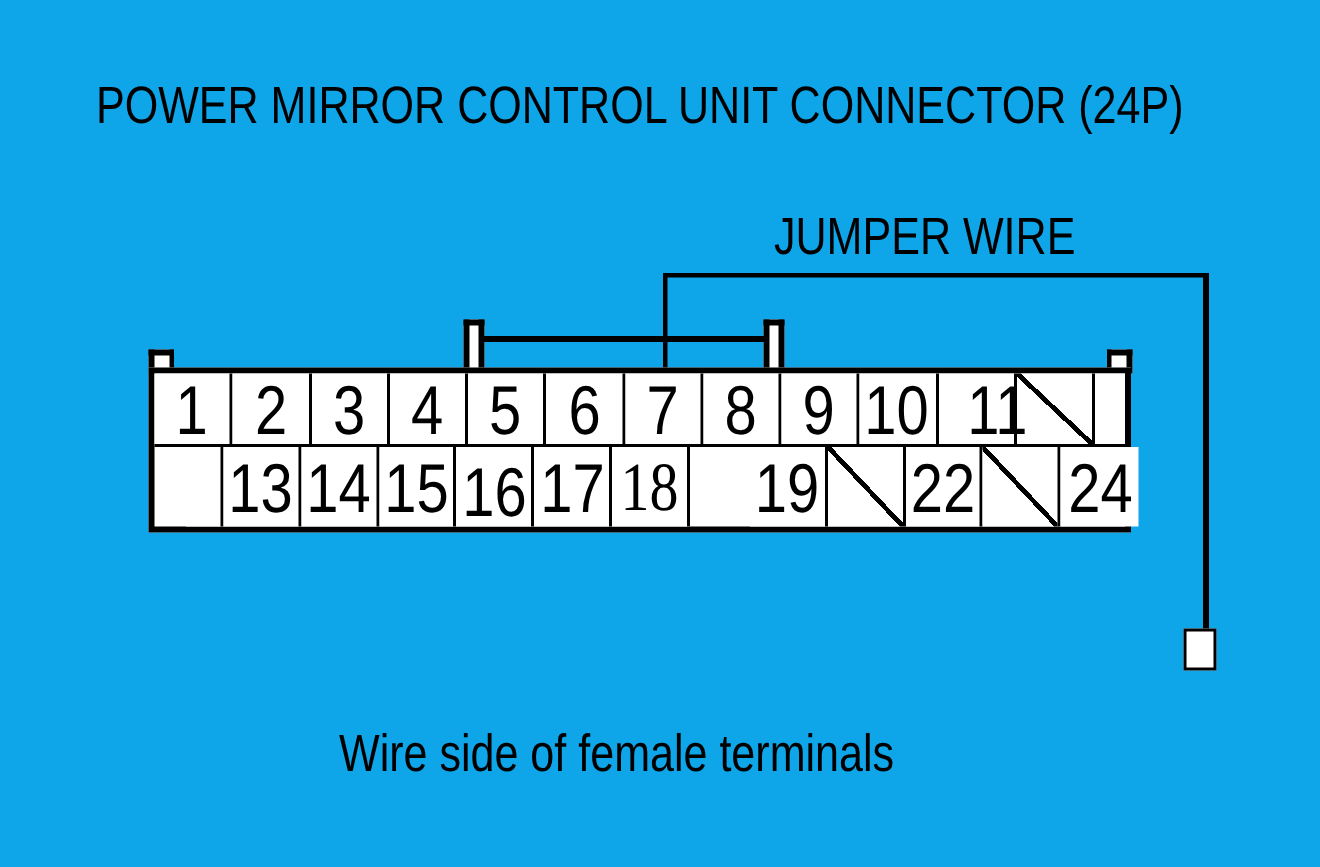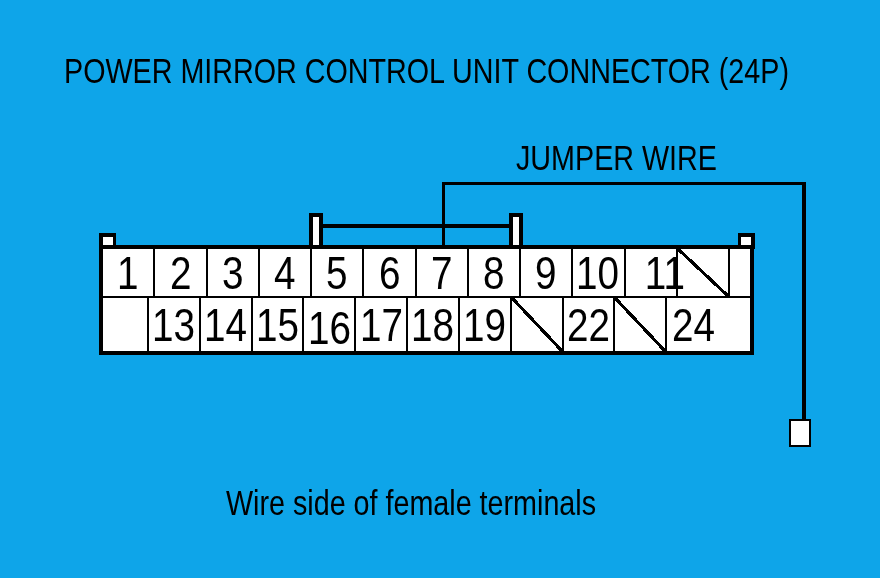--- a/index.html
+++ b/index.html
@@ -128,24 +128,24 @@
         </div>
         <div class="cell" style="width: 51.83px;">
           <span class="pin-num">15</span>
         </div>
         <div class="cell" style="width: 51.83px; align-items: flex-end;">
           <span class="pin-num">16</span>
         </div>
         <div class="cell" style="width: 51.83px;">
           <span class="pin-num">17</span>
         </div>
-        <div class="cell" style="width: 51.83px;">
+        <div class="cell" style="width: 51.83px; font-family: Liberation Serif, serif;">
           <span class="pin-num">18</span>
         </div>
-        <div class="cell" style="width: 51.83px;">
+        <div class="cell" style="width: 51.83px; margin-left: 40px;">
           <span class="pin-num">19</span>
         </div>
         <div class="cell slashed" style="width: 51.83px;"></div>
         <div class="cell" style="width: 51.83px; align-items: center;">
           <span class="pin-num">22</span>
         </div>
         <div class="cell slashed" style="width: 51.83px;"></div>
         <div class="cell" style="width: 51.83px;">
           <span class="pin-num">24</span>
         </div>

